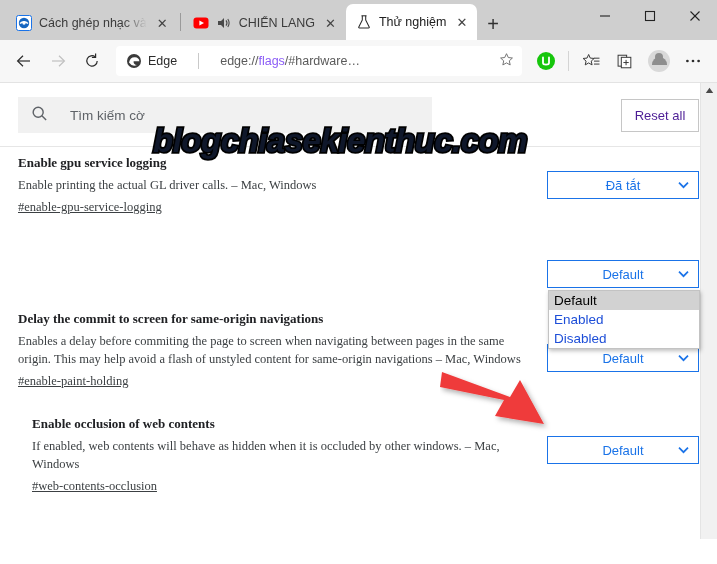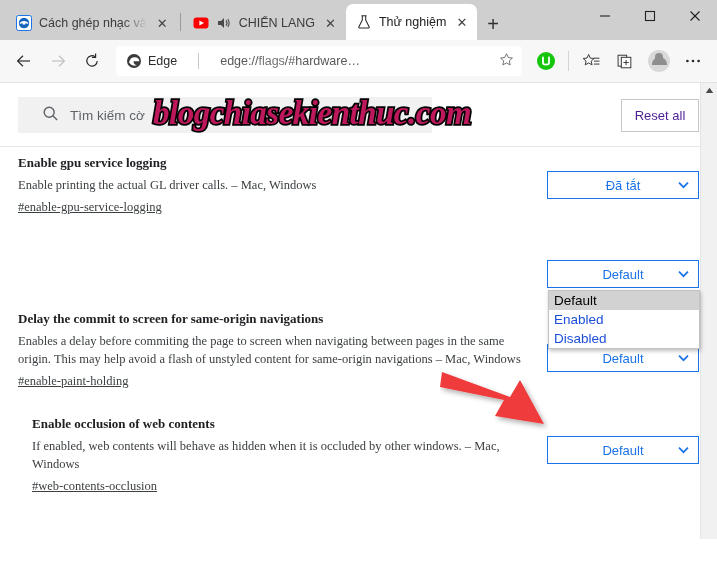--- a/index.html
+++ b/index.html
@@ -126,21 +126,21 @@
     width: 1px; height: 16px; background: #c9c9c9;
   }
   .omni-url {
     flex: 1;
     font-size: 12.5px;
     color: #5a5a5a;
     white-space: nowrap;
     overflow: hidden;
     min-width: 0;
   }
-  .omni-url b { color: #737373; font-weight: 400; }
+  .omni-url b { color: #8b5cf6; font-weight: 400; }
   .star { color: #5a5a5a; font-size: 14px; padding-left:4px;}
   .tb-divider { width:1px; height:20px; background:#d4d4d4; margin:0 4px; }
   .avatar {
     width: 22px; height: 22px; border-radius: 50%;
     background: #d9d9d9;
     display:flex; align-items:flex-end; justify-content:center;
     overflow:hidden;
   }
   .avatar .head { width:8px;height:8px;border-radius:50%;background:#8e8e8e;position:absolute;margin-bottom:9px;}
   .avatar .body { width:15px;height:8px;border-radius:8px 8px 0 0;background:#8e8e8e;}
@@ -158,22 +158,22 @@
     align-items: center;
     padding: 14px 18px 0 18px;
     gap: 14px;
   }
   .searchbox {
     flex: 1;
     height: 36px;
     background: #f1f1f1;
     display: flex;
     align-items: center;
-    gap: 11px;
-    padding: 0 24px;
+    gap: 22px;
+    padding: 0 13px;
     max-width: 414px;
   }
   .search-ph { font-size: 13.5px; color: #5f6368; }
   .resetall {
     margin-left: auto;
     height: 33px;
     min-width: 78px;
     border: 1px solid #c6c6c6;
     background: #fff;
     color: #4c1d95;
@@ -280,31 +280,31 @@
     top: 14px; left: 2px;
     width: 13px;
     height: 0px;
     background: #c8c8c8;
   }
 
   
   .watermark {
     position: absolute;
     left: 153px;
-    top: 95px;
+    top: 122px;
     font-size: 33px;
     font-weight: bold;
     font-style: italic;
-    color: #be185d;
+    color: #0f172a;
     letter-spacing: -0.5px;
     white-space: nowrap;
     z-index: 60;
     -webkit-text-stroke: 3.5px #000;
     paint-order: stroke fill;
-    font-family: Liberation Serif, serif;
+    font-family: Liberation Sans, sans-serif;
   }
 
   
   .arrow {
     position: absolute;
     left: 440px;
     top: 288px;
     z-index: 55;
     pointer-events: none;
   }

